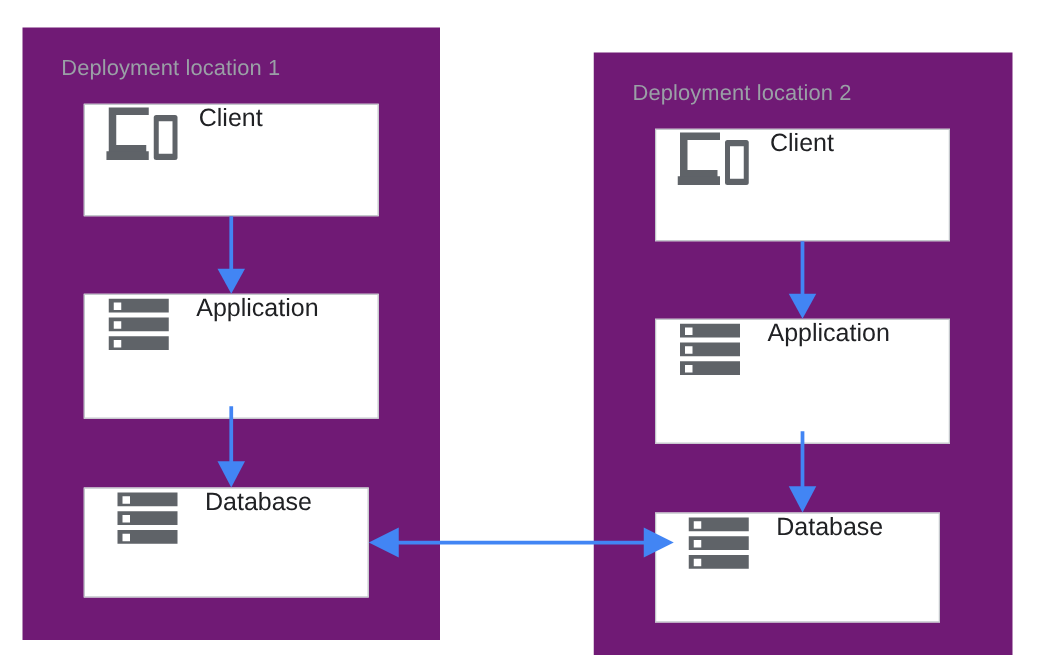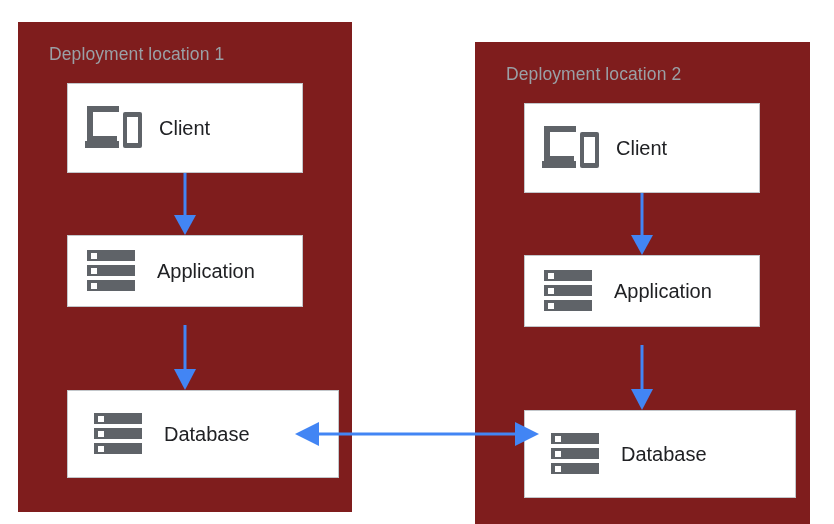--- a/index.html
+++ b/index.html
@@ -19,21 +19,21 @@
     height: 524px;
     background: #ffffff;
     overflow: hidden;
   }
 
   
   .panel {
     position: absolute;
     top: 22px;
     height: 490px;
-    background: #7f1d1d;
+    background: #701a75;
   }
   .panel.left  { left: 18px;  width: 334px; }
   .panel.right { left: 475px; width: 335px; margin-top: 20px; }
 
   .panel-title {
     position: absolute;
     top: 21px;
     left: 31px;
     font-size: 17.5px;
     line-height: 22px;
@@ -42,26 +42,25 @@
     letter-spacing: 0.1px;
   }
 
   
   .node {
     position: absolute;
     box-sizing: border-box;
     background: #ffffff;
     border: 1px solid #c3c7cb;
     display: flex;
-    align-items: center;
     padding-left: 17px;
   }
   .node-client { top: 61px;  left: 49px; width: 236px; height: 90px; }
-  .node-app    { top: 213px; left: 49px; width: 236px; height: 72px; }
-  .node-db     { top: 368px; left: 49px; width: 272px; height: 88px; padding-left: 24px; }
+  .node-app    { top: 213px; left: 49px; width: 236px; height: 100px; }
+  .node-db     { top: 368px; left: 49px; width: 228px; height: 88px; padding-left: 24px; }
 
   .node-label {
     font-size: 20px;
     color: #202124;
     white-space: nowrap;
   }
 
   
   .icon {
     flex: 0 0 auto;

